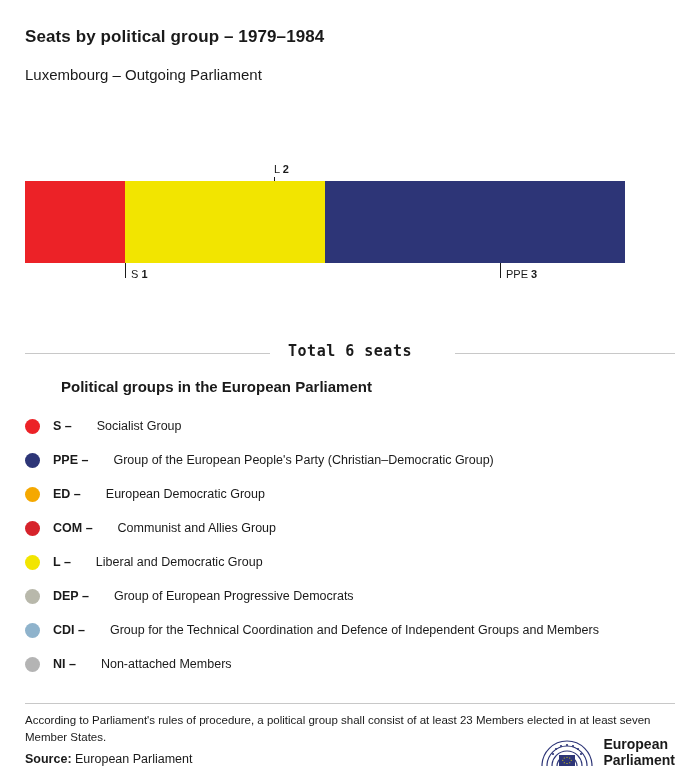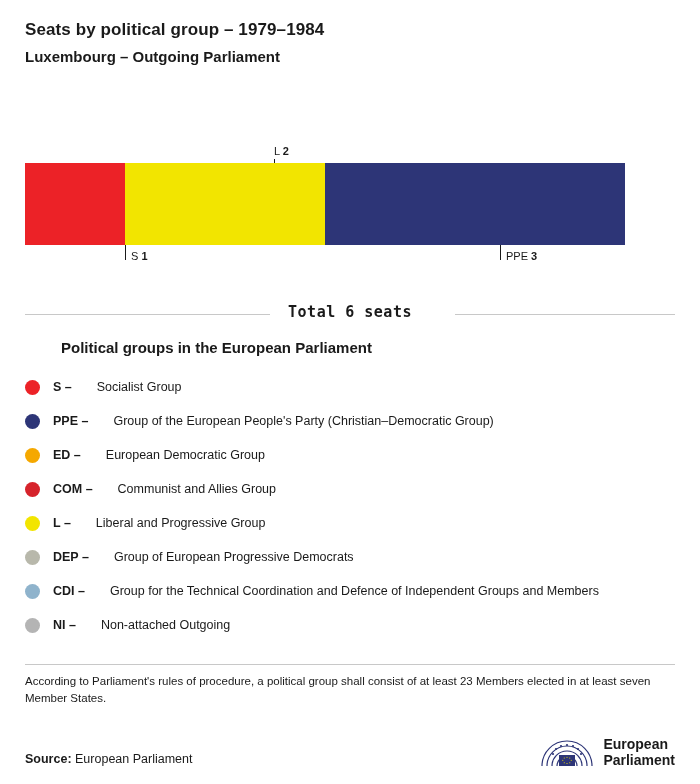--- a/index.html
+++ b/index.html
@@ -12,34 +12,34 @@
     background: #ffffff;
     font-family: "Liberation Sans", sans-serif;
     color: #1a1a1a;
     overflow: hidden;
   }
   .page {
     position: relative;
     width: 700px;
     height: 784px;
     box-sizing: border-box;
-    padding: 0 25px;
+    padding: 7px 25px;
   }
   .title {
     font-size: 17px;
     font-weight: bold;
     color: #1a1a1a;
     padding-top: 20px;
     letter-spacing: 0.1px;
   }
   .subtitle {
     font-size: 15px;
-    font-weight: bold;
-    color: #1a1a1a;
-    margin-top: 8px;
+    font-weight: normal;
+    color: #1a1a1a;
+    margin-top: 19px;
   }
 
   
   .chart-area {
     position: relative;
     margin-top: 60px;
     height: 135px;
   }
   .bar-row {
     position: absolute;
@@ -73,21 +73,21 @@
   .annot-top {
     top: 20px;
   }
   .annot-bottom {
     top: 125px;
   }
 
   
   .total-wrap {
     position: relative;
-    margin-top: 43px;
+    margin-top: 64px;
     height: 24px;
   }
   .total-line {
     position: absolute;
     top: 11px;
     height: 1px;
     background: #c8c8c8;
   }
   .total-line.left { left: 0; width: 245px; }
   .total-line.right { right: 0; width: 220px; }
@@ -238,36 +238,36 @@
       <span class="legend-label">European Democratic Group</span>
     </div>
     <div class="legend-item">
       <span class="dot" style="background:#d6232b;"></span>
       <span class="legend-abbr">COM –</span>
       <span class="legend-label">Communist and Allies Group</span>
     </div>
     <div class="legend-item">
       <span class="dot" style="background:#f2e500;"></span>
       <span class="legend-abbr">L –</span>
-      <span class="legend-label">Liberal and Progressive Group</span>
+      <span class="legend-label">Liberal and Democratic Group</span>
     </div>
     <div class="legend-item">
       <span class="dot" style="background:#b8b8ab;"></span>
       <span class="legend-abbr">DEP –</span>
       <span class="legend-label">Group of European Progressive Democrats</span>
     </div>
     <div class="legend-item">
       <span class="dot" style="background:#8fb3cc;"></span>
       <span class="legend-abbr">CDI –</span>
       <span class="legend-label">Group for the Technical Coordination and Defence of Independent Groups and Members</span>
     </div>
     <div class="legend-item">
       <span class="dot" style="background:#b4b4b4;"></span>
       <span class="legend-abbr">NI –</span>
-      <span class="legend-label">Non-attached Outgoing</span>
+      <span class="legend-label">Non-attached Members</span>
     </div>
   </div>
 
   <div class="foot-divider"></div>
 
   <div class="note">According to Parliament's rules of procedure, a political group shall consist of at least 23 Members elected in at least seven Member States.</div>
 
   <div class="source">
     <b>Source:</b>
     <span>European Parliament</span>

